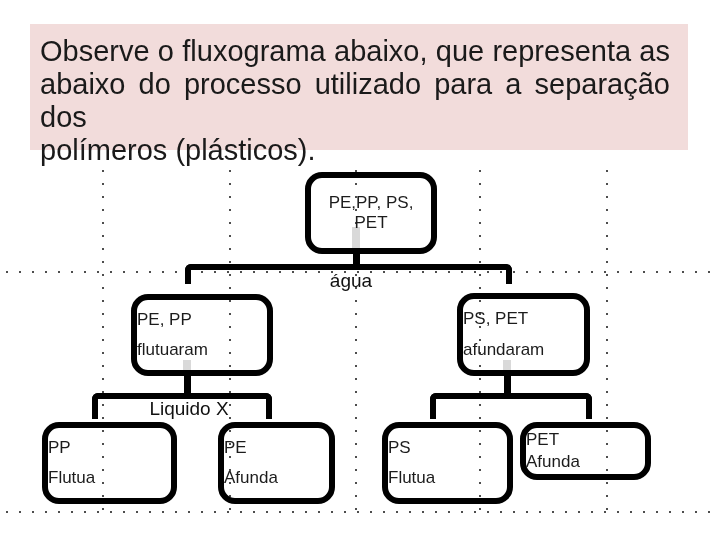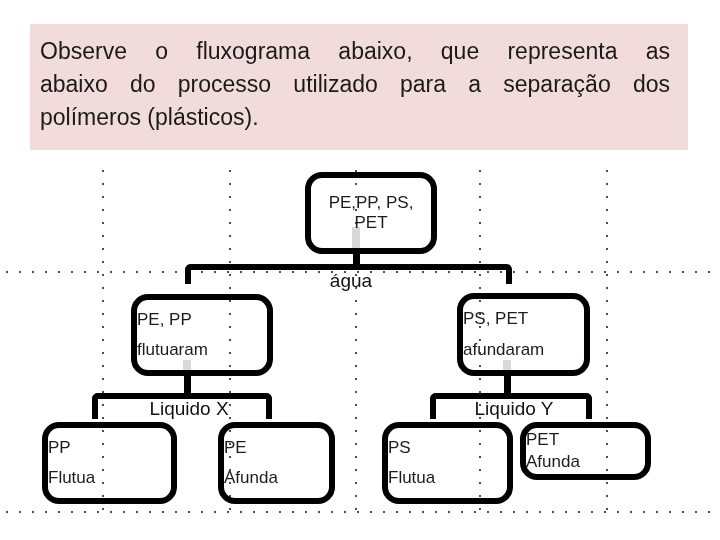--- a/index.html
+++ b/index.html
@@ -11,21 +11,21 @@
   }
   .canvas { position: relative; width: 720px; height: 540px; }
 
   
   .header {
     position: absolute; left: 30px; top: 24px;
     width: 658px; height: 126px;
     box-sizing: border-box;
     padding: 11px 18px 0 10px;
     color: #1a1a1a;
-    font-size: 23px;
+    font-size: 29px;
     line-height: 33px;
   }
   .hline { white-space: nowrap; }
   .hline.j { text-align: justify; text-align-last: justify; white-space: normal; }
 
   
   .vdots {
     position: absolute; width: 2px; top: 170px; height: 345px;
     background: repeating-linear-gradient(to bottom, #4d4d4d 0 1.6px, transparent 1.6px 13px);
   }
@@ -95,21 +95,20 @@
 
   <div class="stub" style="left:353px; top:249px; height:17px"></div>
   <div class="bracket" style="left:185px; top:264px; width:327px; height:20px"></div>
   <div class="stub" style="left:184px; top:372px; height:23px"></div>
   <div class="stub" style="left:504px; top:372px; height:23px"></div>
   <div class="bracket" style="left:92px; top:393px; width:180px; height:26px"></div>
   <div class="bracket" style="left:430px; top:393px; width:162px; height:26px"></div>
 
   <div class="flabel" style="left:301px; top:270px; width:100px">água</div>
   <div class="flabel" style="left:129px; top:398px; width:120px">Liquido X</div>
-  <div class="flabel" style="left:452px; top:398px; width:124px">Liquido Y</div>
 
   <div class="node single" style="left:305px; top:172px; width:132px; height:82px">
     <span>PE,PP, PS, PET</span>
   </div>
 
   <div class="node" style="left:131px; top:294px; width:142px; height:82px">
     <span>PE, PP</span>
     <span>flutuaram</span>
   </div>
 

